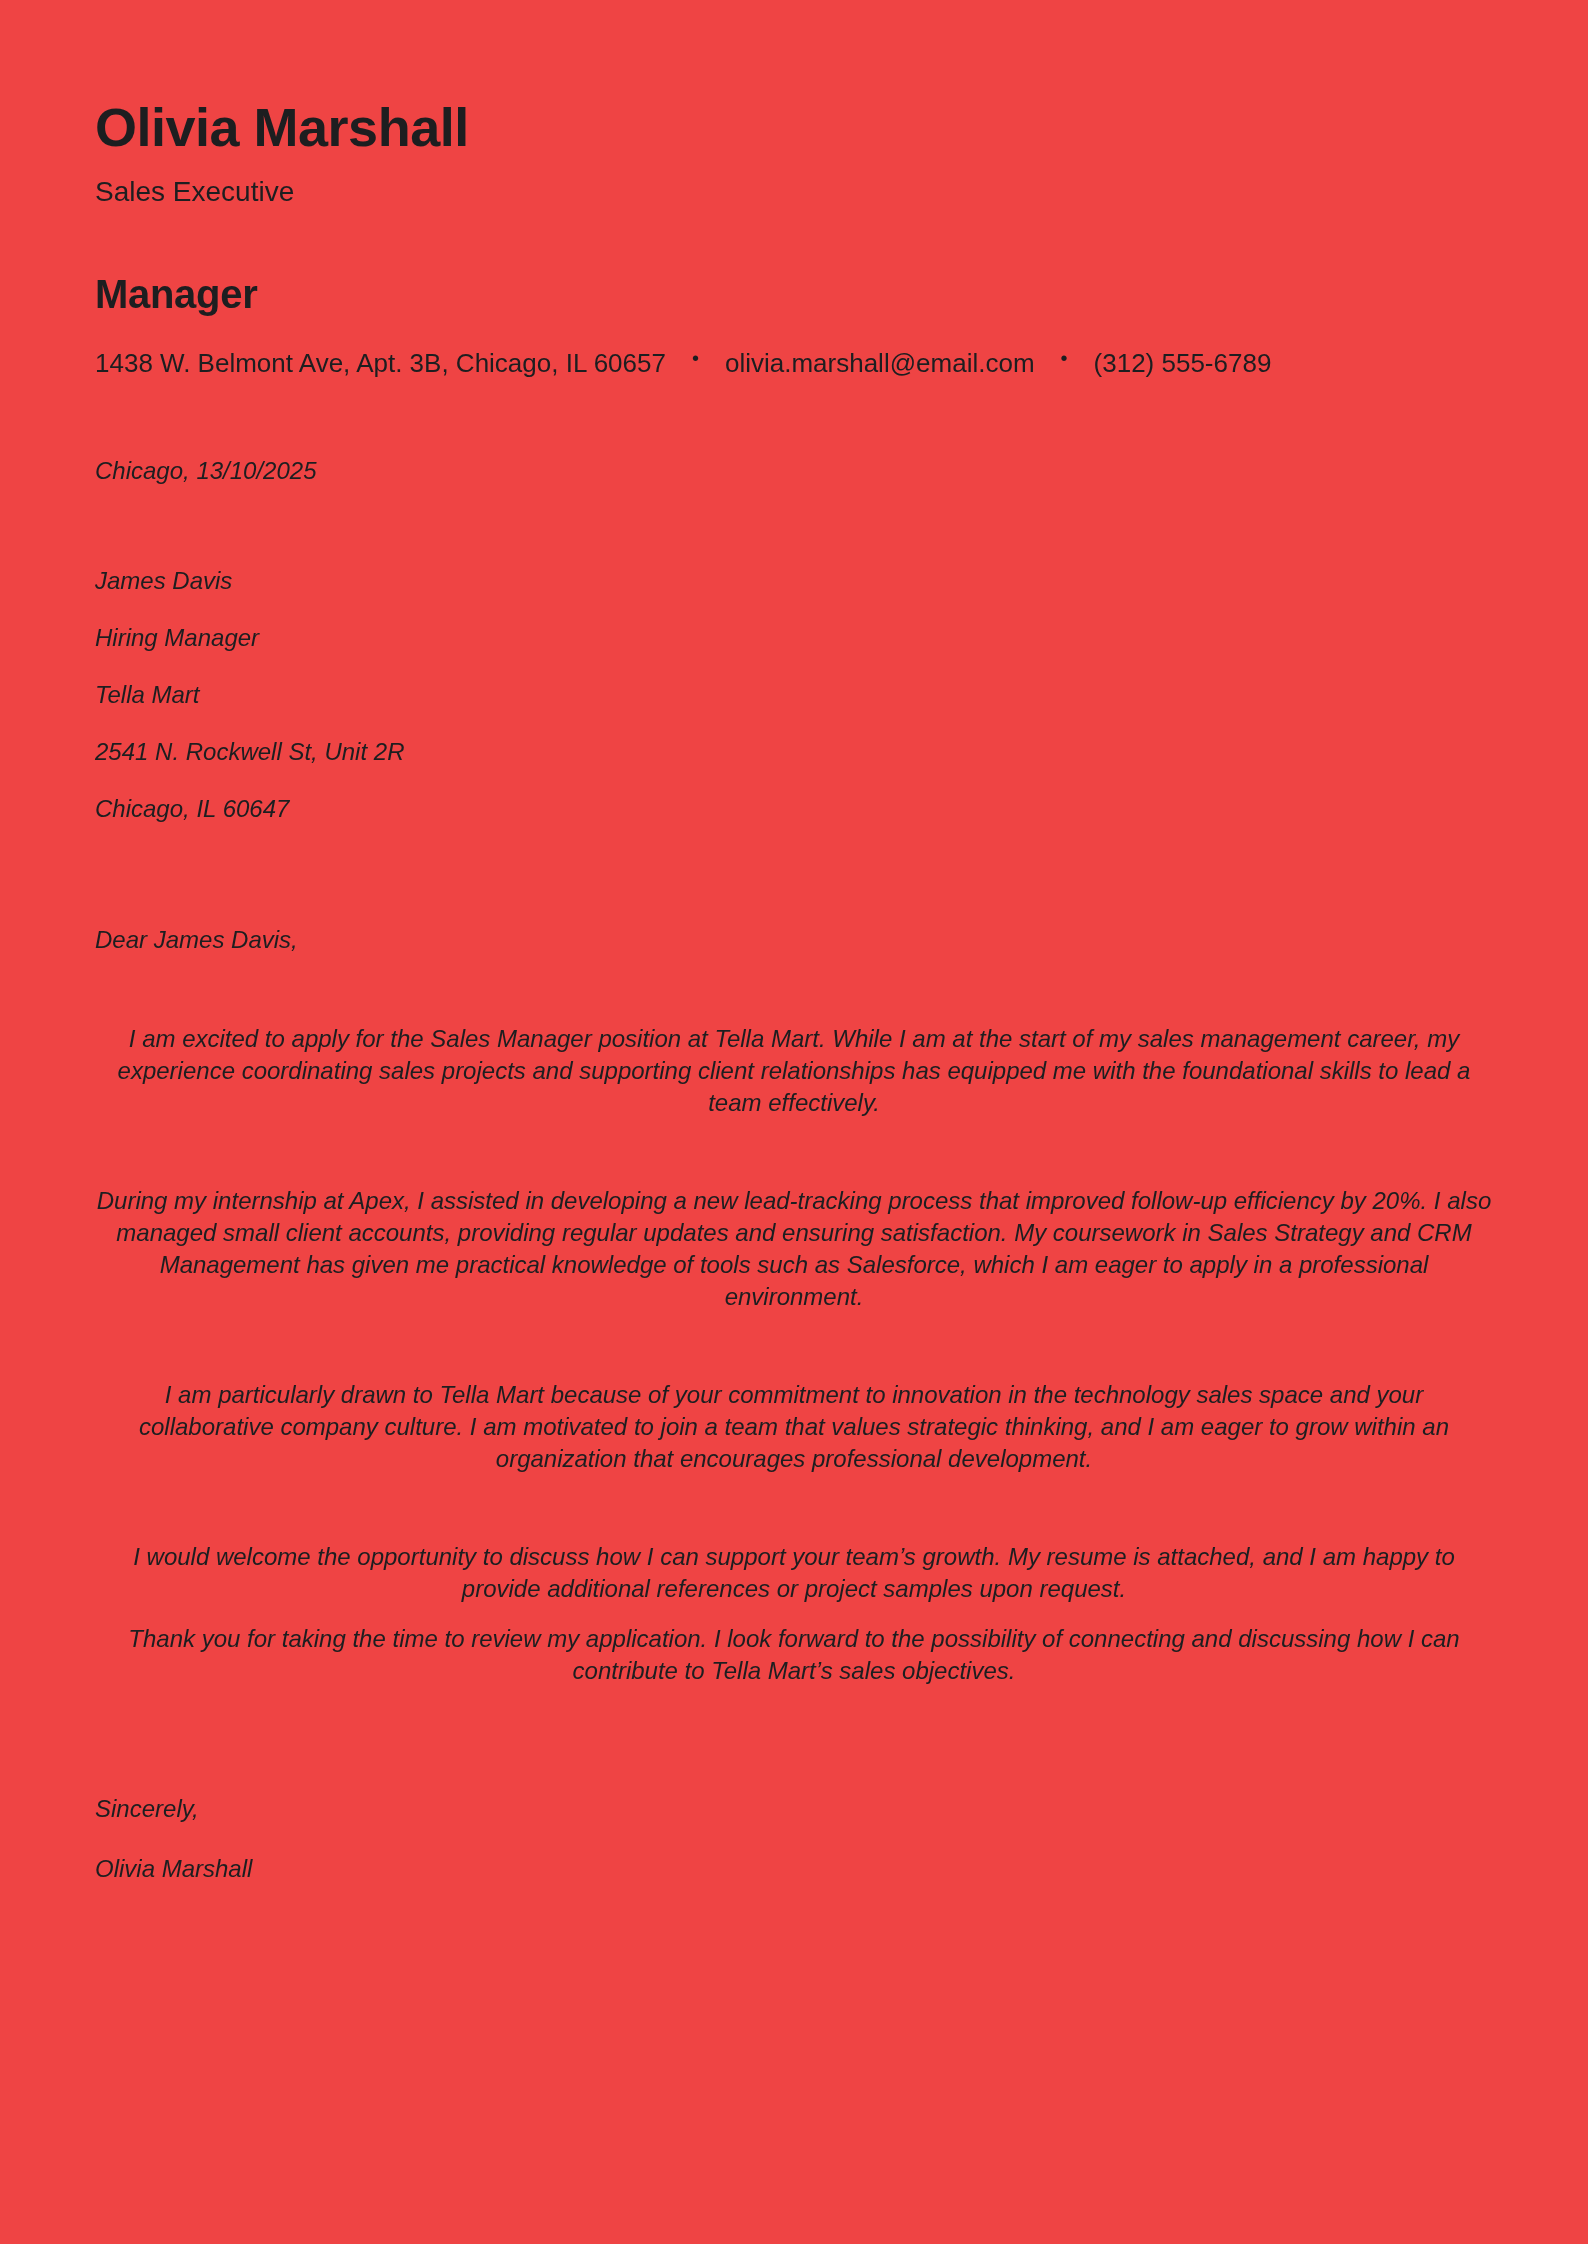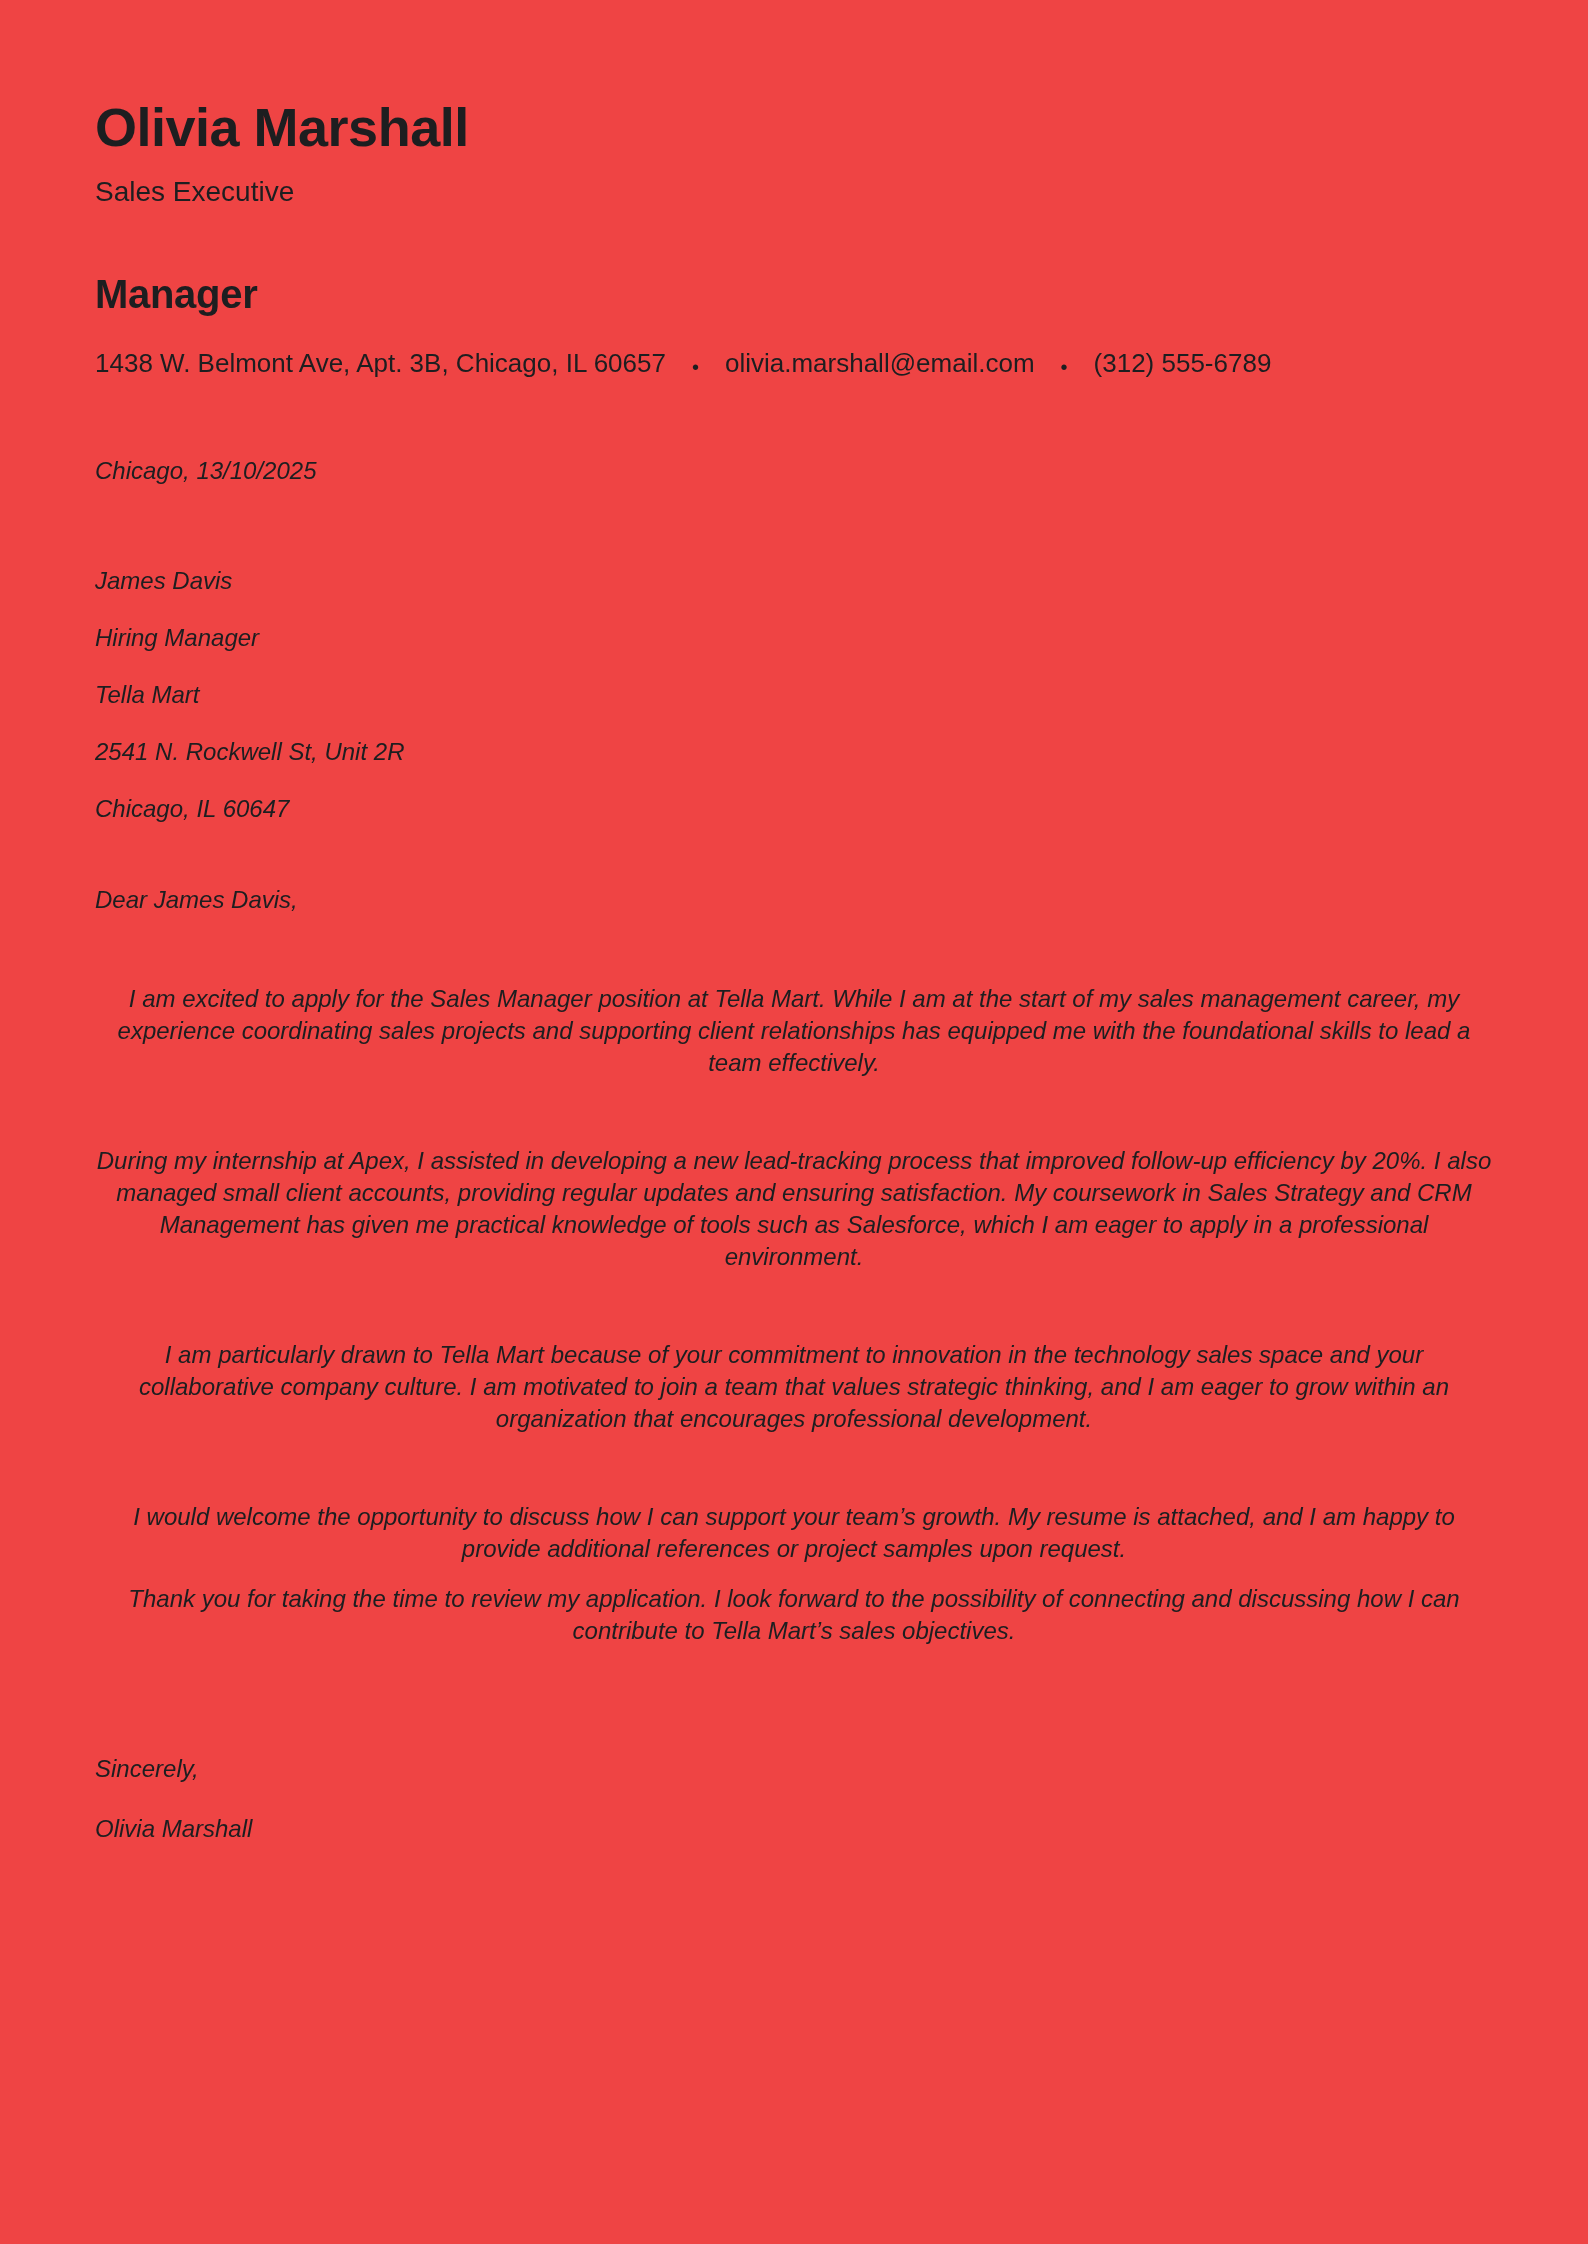--- a/index.html
+++ b/index.html
@@ -37,21 +37,21 @@
     margin-top: 62px;
     font-size: 40px;
     font-weight: 700;
     letter-spacing: -0.3px;
   }
   .contact-line {
     margin-top: 28px;
     font-size: 26px;
     line-height: 1.4;
     display: flex;
-    align-items: flex-end;
+    align-items: flex-start;
     flex-wrap: wrap;
   }
   .contact-sep {
     font-size: 20px;
     padding: 0 26px;
     position: relative;
     top: -1px;
   }
   
   .letter {
@@ -63,21 +63,21 @@
     line-height: 1.4;
   }
   .recipient-block {
     margin-top: 80px;
   }
   .recipient-line {
     line-height: 1.2;
     margin-bottom: 28px;
   }
   .greeting {
-    margin-top: 60px;
+    margin-top: 100px;
     line-height: 1.4;
   }
   .para {
     margin-top: 66px;
     line-height: 32px;
     max-width: 1398px;
     text-align: center;
   }
   .para.tight {
     margin-top: 18px;

